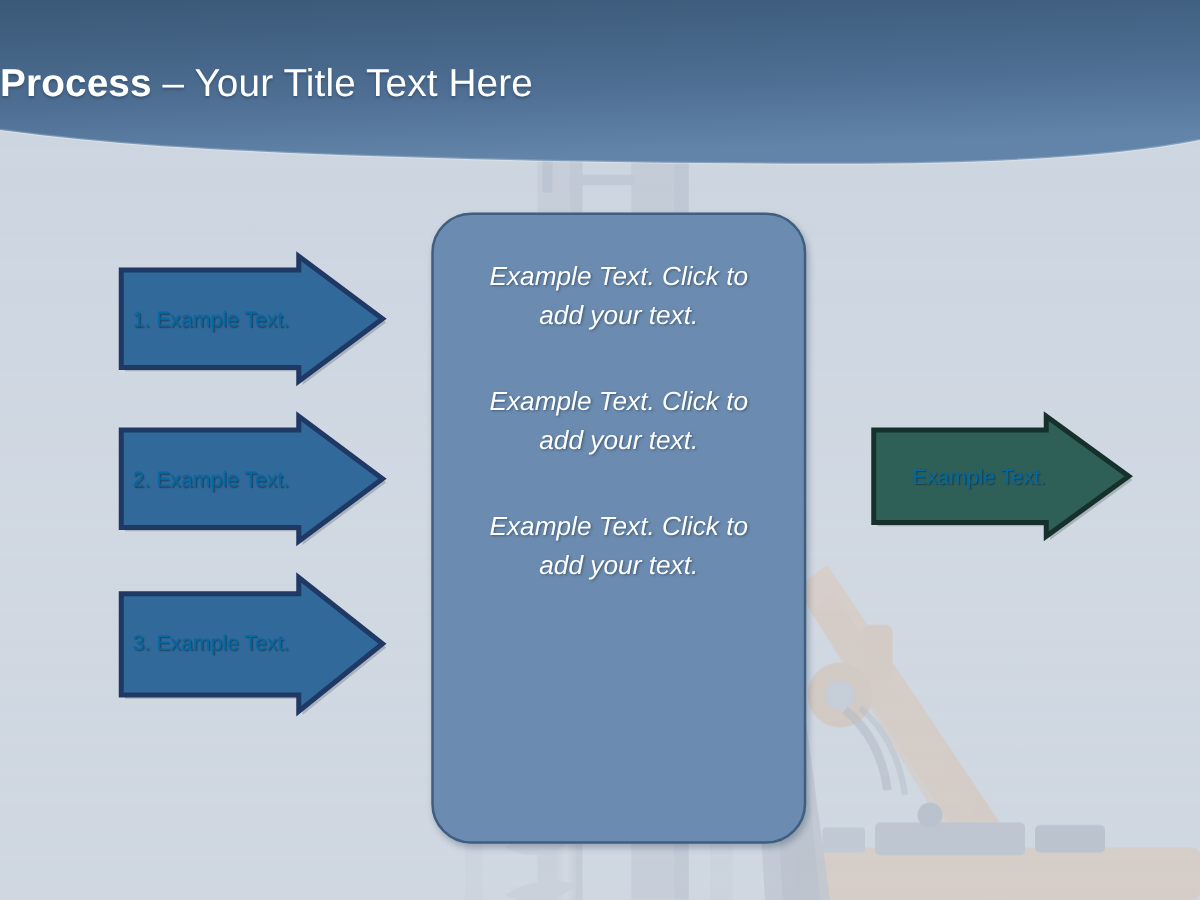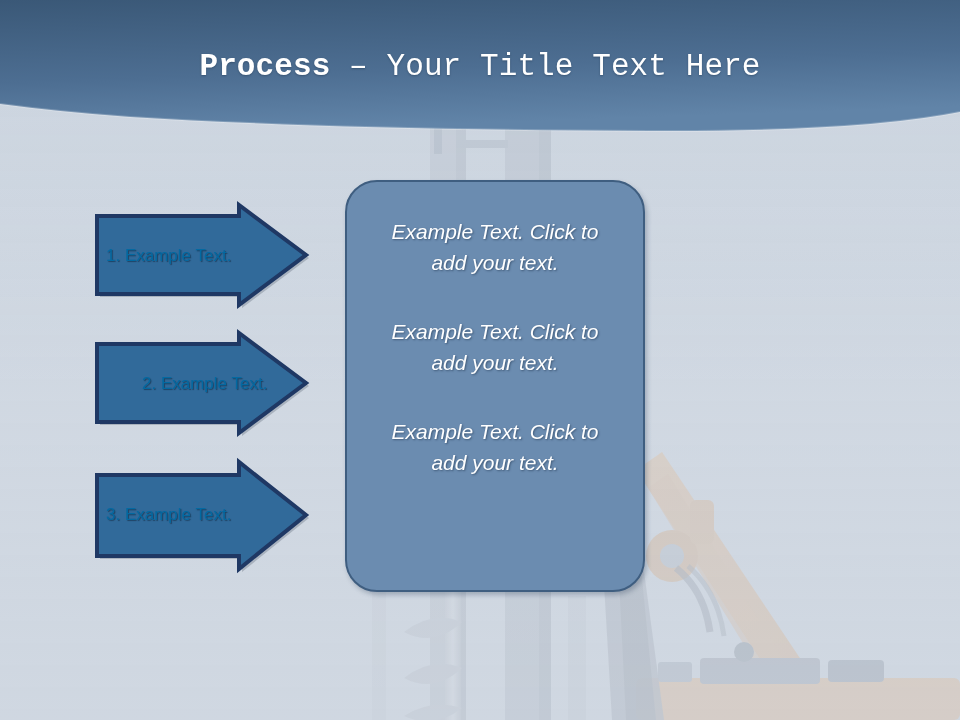--- a/index.html
+++ b/index.html
@@ -40,28 +40,26 @@
     position: absolute;
     left: 0; top: 0;
     width: 960px; height: 145px;
   }
   .banner svg { display: block; }
 
   .title {
     position: absolute;
     left: 0; top: 48px;
     width: 960px;
-    text-align: center;
     color: #ffffff;
     font-size: 31px;
     line-height: 38px;
     letter-spacing: 0.1px;
     white-space: nowrap;
     text-shadow: 0 1px 2px rgba(20,38,58,0.35);
-    font-family: Liberation Mono, monospace;
   }
   .title .t-bold { font-weight: bold; }
   .title .t-rest { font-weight: normal; }
 
   
   .arrow {
     position: absolute;
   }
   .arrow svg { display: block; overflow: visible; }
   .arrow-label {
@@ -70,22 +68,22 @@
     font-size: 17px;
     line-height: 20px;
     white-space: nowrap;
     text-shadow: 1px 1px 1px rgba(16,32,52,0.55);
     pointer-events: none;
   }
 
   
   .center-box {
     position: absolute;
-    left: 345px; top: 180px;
-    width: 300px; height: 412px;
+    left: 345px; top: 170px;
+    width: 300px; height: 505px;
     background: #6b8cb0;
     border: 2px solid #3f5e80;
     border-radius: 32px;
     box-shadow: 2px 3px 5px rgba(40,60,85,0.30);
     box-sizing: border-box;
     display: flex;
     flex-direction: column;
     justify-content: flex-start;
     align-items: center;
     padding-top: 34px;
@@ -205,33 +203,42 @@
     <div class="arrow-label" style="left:14px; top:46px;">1. Example Text.</div>
   </div>
 
   <div class="arrow" style="left:92px; top:328px;">
     <svg width="220" height="112" viewBox="0 0 220 112" xmlns="http://www.w3.org/2000/svg">
       <g transform="translate(1,2)">
         <path d="M4 14 H146 V3 L213 53 L146 103 V92 H4 Z" fill="rgba(30,45,65,0.22)" transform="translate(3,3)"></path>
         <path d="M4 14 H146 V3 L213 53 L146 103 V92 H4 Z" fill="#316a9a" stroke="#1f3864" stroke-width="4" stroke-linejoin="miter"></path>
       </g>
     </svg>
-    <div class="arrow-label" style="left:14px; top:46px;margin-left:36px;">2. Example Text.</div>
+    <div class="arrow-label" style="left:14px; top:46px;">2. Example Text.</div>
   </div>
 
   <div class="arrow" style="left:92px; top:457px;">
     <svg width="220" height="118" viewBox="0 0 220 118" xmlns="http://www.w3.org/2000/svg">
       <g transform="translate(1,2)">
         <path d="M4 16 H146 V3 L213 56 L146 110 V97 H4 Z" fill="rgba(30,45,65,0.22)" transform="translate(3,3)"></path>
         <path d="M4 16 H146 V3 L213 56 L146 110 V97 H4 Z" fill="#316a9a" stroke="#1f3864" stroke-width="4" stroke-linejoin="miter"></path>
       </g>
     </svg>
     <div class="arrow-label" style="left:14px; top:48px;text-align:center;">3. Example Text.</div>
   </div>
 
   <div class="center-box">
     <div class="center-para">Example Text. Click  to add your text.</div>
     <div class="center-para">Example Text. Click  to add your text.</div>
     <div class="center-para">Example Text. Click  to add your text.</div>
   </div>
 
+  <div class="arrow" style="left:694px; top:328px;">
+    <svg width="216" height="108" viewBox="0 0 216 108" xmlns="http://www.w3.org/2000/svg">
+      <g transform="translate(1,2)">
+        <path d="M4 14 H142 V3 L208 51 L142 99 V88 H4 Z" fill="rgba(25,45,42,0.22)" transform="translate(3,3)"></path>
+        <path d="M4 14 H142 V3 L208 51 L142 99 V88 H4 Z" fill="#2f6058" stroke="#16302c" stroke-width="4" stroke-linejoin="miter"></path>
+      </g>
+    </svg>
+    <div class="arrow-label" style="left:36px; top:44px;">Example Text.</div>
+  </div>
 
 </div>
 
 </body></html>

